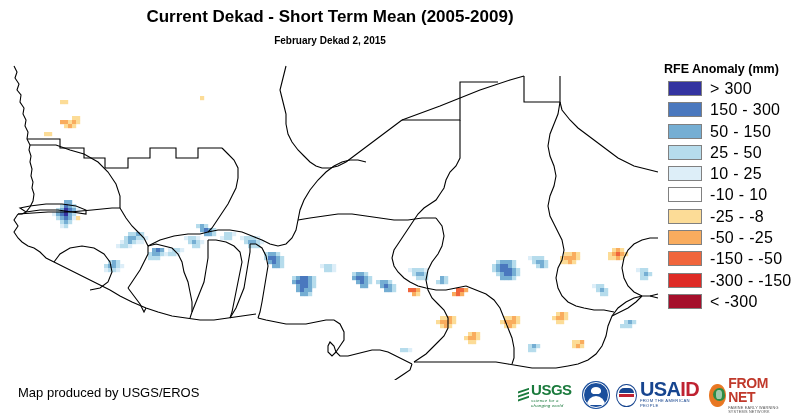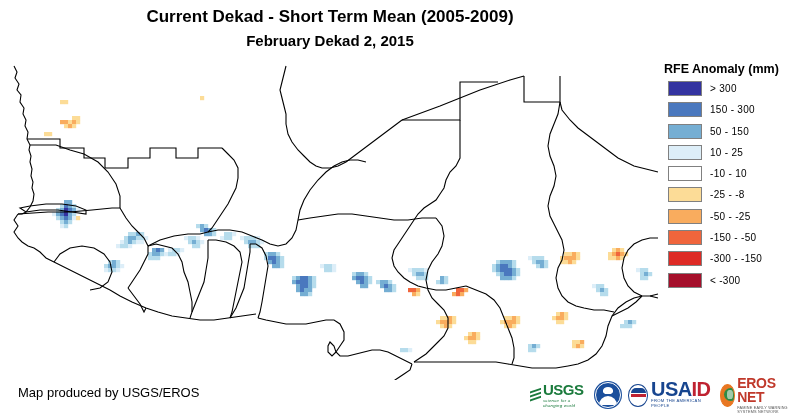--- a/index.html
+++ b/index.html
@@ -11,50 +11,50 @@
     overflow:hidden;
   }
   #title-block{
     position:absolute;left:0;top:4px;width:660px;text-align:center;
   }
   #map-title{
     font-size:17px;font-weight:bold;color:#000;letter-spacing:0px;
     line-height:26px;
   }
   #map-subtitle{
-    font-size:15px;font-weight:bold;color:#000;line-height:22px;
+    font-size:10px;font-weight:bold;color:#000;line-height:22px;
   }
   #map-area{
     position:absolute;left:0;top:62px;width:662px;height:318px;
   }
   #map-area svg{display:block;}
   #legend{
     position:absolute;left:658px;top:62px;width:139px;height:250px;
   }
   #legend-title{
     font-size:12.5px;font-weight:bold;color:#000;
     margin-left:6px;margin-bottom:5px;white-space:nowrap;
   }
   .legend-row{
     height:21.3px;display:flex;align-items:flex-start;
   }
   .legend-swatch{
     width:34px;height:15px;border:1px solid #808080;
     box-sizing:border-box;margin-left:10px;flex:0 0 auto;
   }
   .legend-label{
-    font-size:10px;color:#000;margin-left:8px;line-height:15px;
+    font-size:16px;color:#000;margin-left:8px;line-height:15px;
     white-space:nowrap;letter-spacing:0.3px;
   }
   #credit{
     position:absolute;left:18px;top:385px;
     font-size:13px;color:#000;
   }
   #logos{
-    position:absolute;left:530px;top:381px;height:28px;
+    position:absolute;left:518px;top:381px;height:28px;
     display:flex;align-items:center;gap:7px;
   }
   .logo{height:26px;display:flex;align-items:center;}
 
   
   .usgs-wrap{display:flex;flex-direction:column;justify-content:center;height:26px;}
   .usgs-top{display:flex;align-items:center;}
   .usgs-mark{
     width:15px;height:14px;margin-right:2px;position:relative;overflow:hidden;
   }
@@ -615,20 +615,24 @@
       </div>
       <div class="legend-row">
         <div class="legend-swatch" style="background: rgb(74, 120, 190);"></div>
         <div class="legend-label">150 - 300</div>
       </div>
       <div class="legend-row">
         <div class="legend-swatch" style="background: rgb(117, 174, 211);"></div>
         <div class="legend-label">50 - 150</div>
       </div>
       <div class="legend-row">
+        <div class="legend-swatch" style="background: rgb(182, 220, 236);"></div>
+        <div class="legend-label">25 - 50</div>
+      </div>
+      <div class="legend-row">
         <div class="legend-swatch" style="background: rgb(221, 238, 248);"></div>
         <div class="legend-label">10 - 25</div>
       </div>
       <div class="legend-row">
         <div class="legend-swatch" style="background: rgb(255, 255, 255);"></div>
         <div class="legend-label">-10 - 10</div>
       </div>
       <div class="legend-row">
         <div class="legend-swatch" style="background: rgb(252, 220, 151);"></div>
         <div class="legend-label">-25 - -8</div>
@@ -684,18 +688,18 @@
       <div class="usaid-tag">FROM THE AMERICAN PEOPLE</div>
     </div>
   </div>
 
   <div class="logo">
     <div class="fews-globe">
         <i></i>
         <b></b>
       </div>
     <div class="fews-wrap">
-      <div class="fews-text">EROS NET</div>
+      <div class="fews-text">FROM NET</div>
       <div class="fews-rule"></div>
       <div class="fews-tag">FAMINE EARLY WARNING SYSTEMS NETWORK</div>
     </div>
   </div>
 </div>
 
 </body></html>

